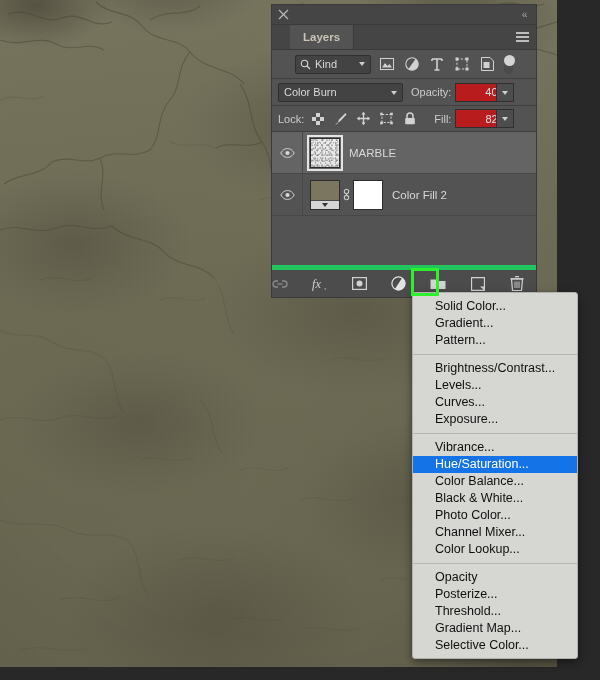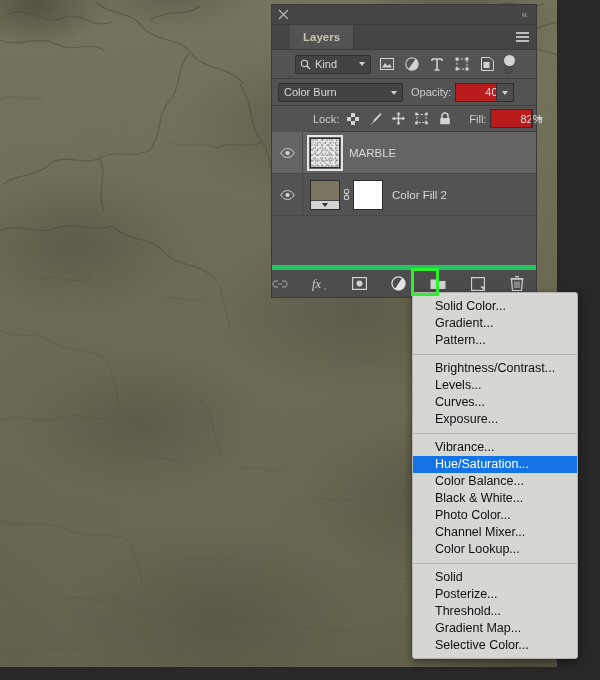--- a/index.html
+++ b/index.html
@@ -283,21 +283,20 @@
   }
 
   
   #lock-row {
     height: 25px;
     display: flex;
     align-items: center;
     padding: 0 6px;
     border-bottom: 1px solid #3f3f3f;
     background: #535353;
-    margin-left: 35px;
   }
   #lock-word { font-size: 11px; color: #cdcdcd; margin-right: 7px; }
   .lock-icons { display: flex; align-items: center; gap: 10px; }
   .lock-icon {
     width: 13px; height: 14px;
     display: flex; align-items: center; justify-content: center;
     cursor: pointer; color: #d2d2d2;
   }
 
   
@@ -734,18 +733,18 @@
     <div class="menu-item">Exposure...</div>
     <div class="menu-sep"></div>
     <div class="menu-item">Vibrance...</div>
     <div class="menu-item highlighted" style="background: rgb(20, 115, 230);">Hue/Saturation...</div>
     <div class="menu-item">Color Balance...</div>
     <div class="menu-item">Black &amp; White...</div>
     <div class="menu-item">Photo Color...</div>
     <div class="menu-item">Channel Mixer...</div>
     <div class="menu-item">Color Lookup...</div>
     <div class="menu-sep"></div>
-    <div class="menu-item">Solid</div>
+    <div class="menu-item">Opacity</div>
     <div class="menu-item">Posterize...</div>
     <div class="menu-item">Threshold...</div>
     <div class="menu-item">Gradient Map...</div>
     <div class="menu-item">Selective Color...</div>
   </div>
 
 </body></html>

